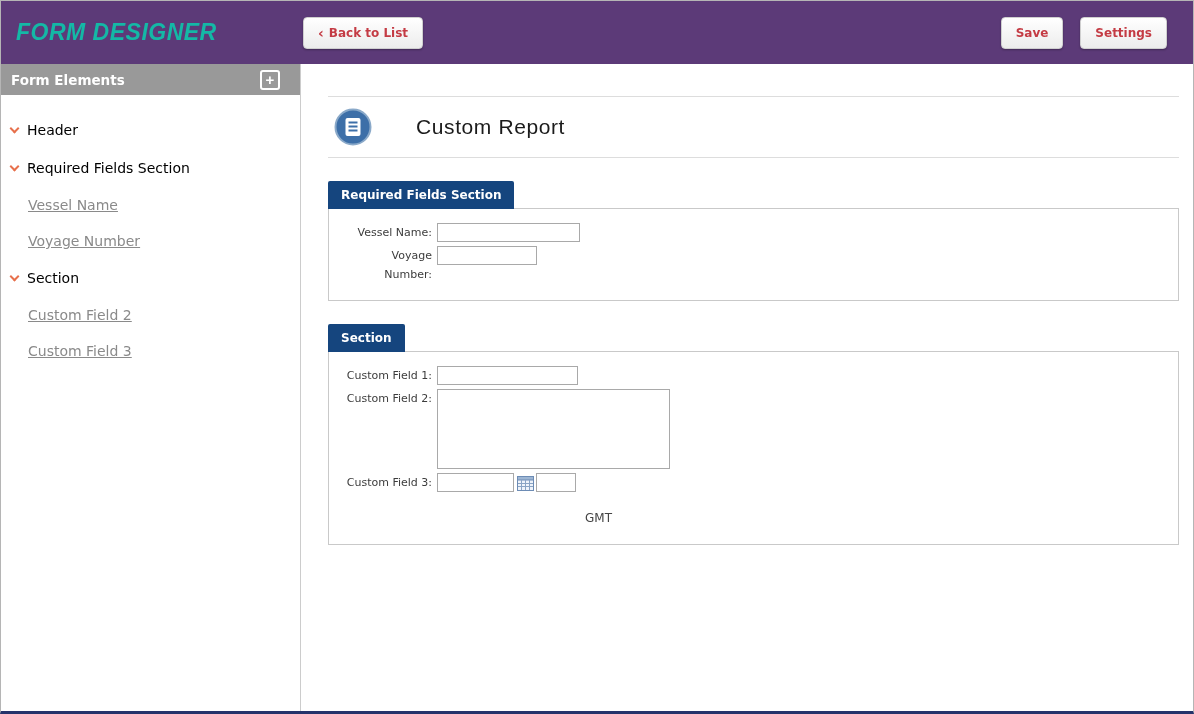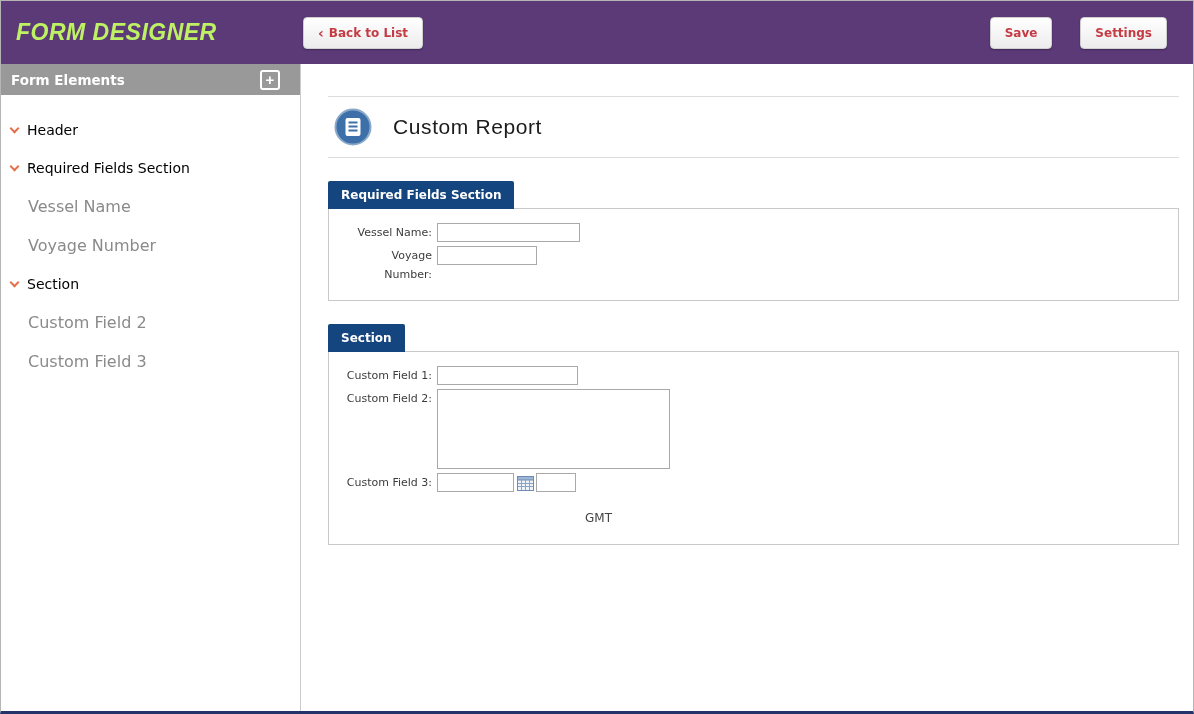--- a/index.html
+++ b/index.html
@@ -10,67 +10,67 @@
     width:1194px; height:714px; background:#fff;
     border:1px solid #b5b5b5; border-bottom:3px solid #25336b;
     display:flex; flex-direction:column; overflow:hidden;
   }
 
   
   .topbar{
     height:63px; background:#5c3a78; display:flex; align-items:center; flex-shrink:0;
   }
   .brand{
-    width:300px; padding-left:15px; color:#bef264;
+    width:300px; padding-left:15px; color:#14b8a6;
     font-size:23px; font-style:italic; font-weight:bold; letter-spacing:.5px;
     font-family:"Liberation Sans","DejaVu Sans",sans-serif;
     white-space:nowrap;
   }
   .btn{
     background:linear-gradient(#ffffff,#ececec);
     border:1px solid #cfcfcf; border-radius:4px;
     color:#c43b44; font-weight:bold; font-size:12px;
     padding:8px 14px; cursor:pointer; font-family:inherit;
     box-shadow:0 1px 2px rgba(0,0,0,.3);
     display:inline-flex; align-items:center; gap:5px; white-space:nowrap;
   }
   .back-btn{ margin-left:2px; }
   .back-arrow{ font-size:14px; font-weight:bold; line-height:1; }
-  .topbar-right{ margin-left:auto; padding-right:26px; display:flex; gap:28px; }
+  .topbar-right{ margin-left:auto; padding-right:26px; display:flex; gap:17px; }
 
   
   .body-wrap{ flex:1; display:flex; min-height:0; background:#fff; }
 
   
   .sidebar{ width:300px; flex-shrink:0; border-right:1px solid #ccc; display:flex; flex-direction:column; }
   .sidebar-header{
     height:31px; background:#999; color:#fff;
     font-weight:bold; font-size:13.5px; display:flex; align-items:center; padding:0 10px;
   }
   .add-btn{
     margin-left:auto; margin-right:10px; width:20px; height:20px;
     background:transparent; border:2px solid #fff; border-radius:3px;
     color:#fff; font-size:15px; font-weight:bold; line-height:1;
     display:flex; align-items:center; justify-content:center; cursor:pointer; padding:0;
   }
   .tree{ list-style:none; padding-top:16px; }
   .tree-item{ display:flex; align-items:center; cursor:pointer; }
   .tree-item.group{ color:#000000; font-weight:normal; font-size:14px; padding:11px 0 11px 10px; }
-  .tree-item.child{ color:#8a8a8a; font-size:16px; padding:10px 0 10px 27px; }
+  .tree-item.child{ color:#8a8a8a; font-size:14px; padding:10px 0 10px 27px;text-decoration:underline; }
   .chev{
     width:7px; height:7px;
     border-left:2px solid #e7704c; border-bottom:2px solid #e7704c;
     transform:rotate(-45deg); margin-right:9px; margin-top:-4px; flex-shrink:0;
   }
 
   
   .main{ flex:1; padding:0 14px 0 27px; overflow:hidden; }
   .report-header{
     margin-top:32px; border-top:1px solid #ddd; border-bottom:1px solid #ddd;
-    padding:11px 6px; display:flex; align-items:center; gap:21px;
+    padding:11px 6px; display:flex; align-items:center; gap:44px;
   }
   .report-title{
     font-size:21px; font-weight:normal; color:#1b1b1b; letter-spacing:.6px;
     font-family:"Liberation Sans","DejaVu Sans",sans-serif;
   }
   .report-icon{ display:inline-flex; }
 
   .form-section{ margin-top:23px; }
   .tab{
     display:inline-block; background:#15457e; color:#fff;

